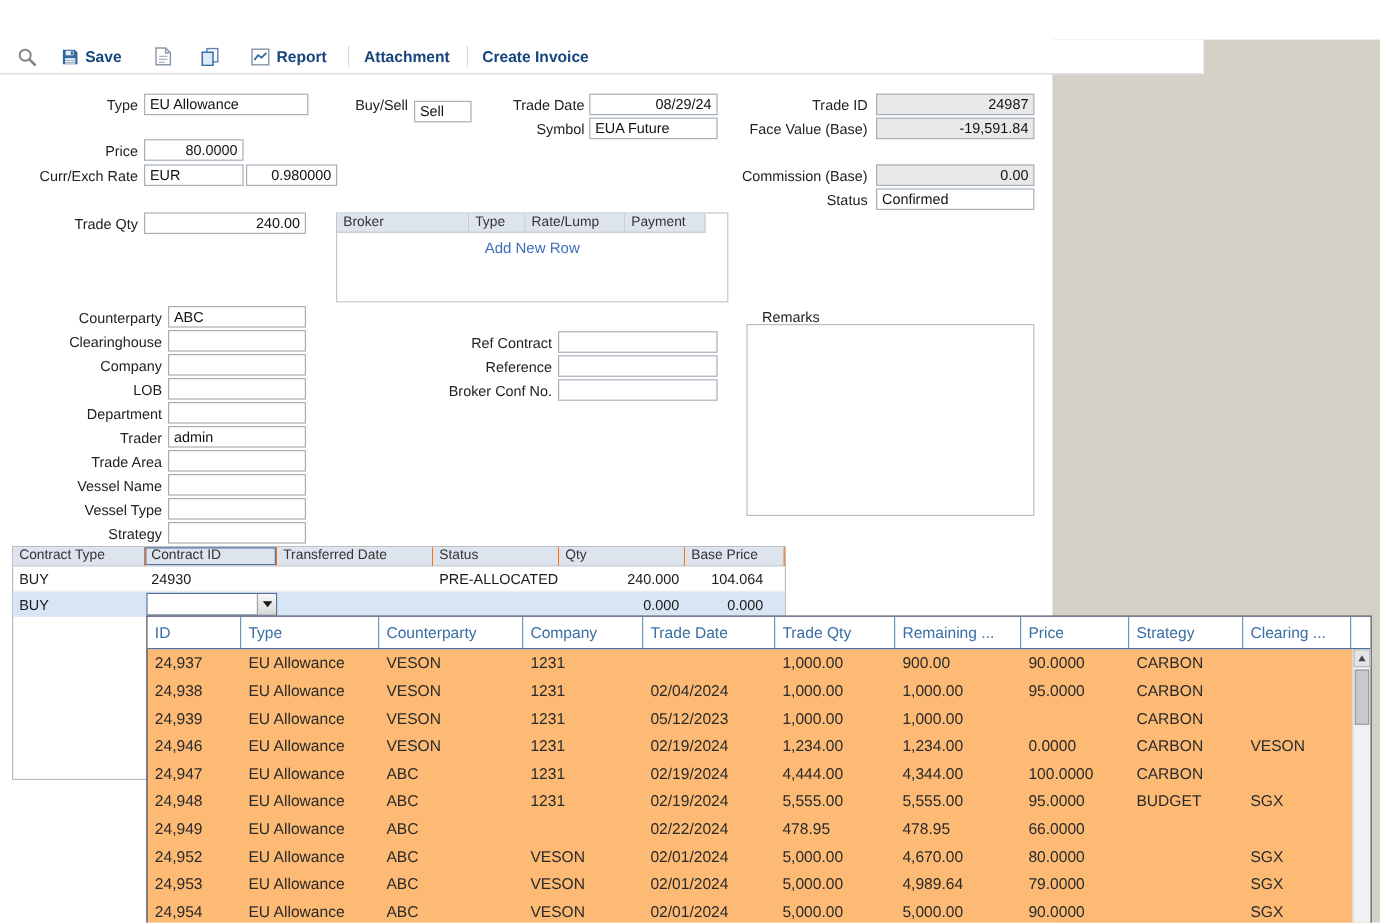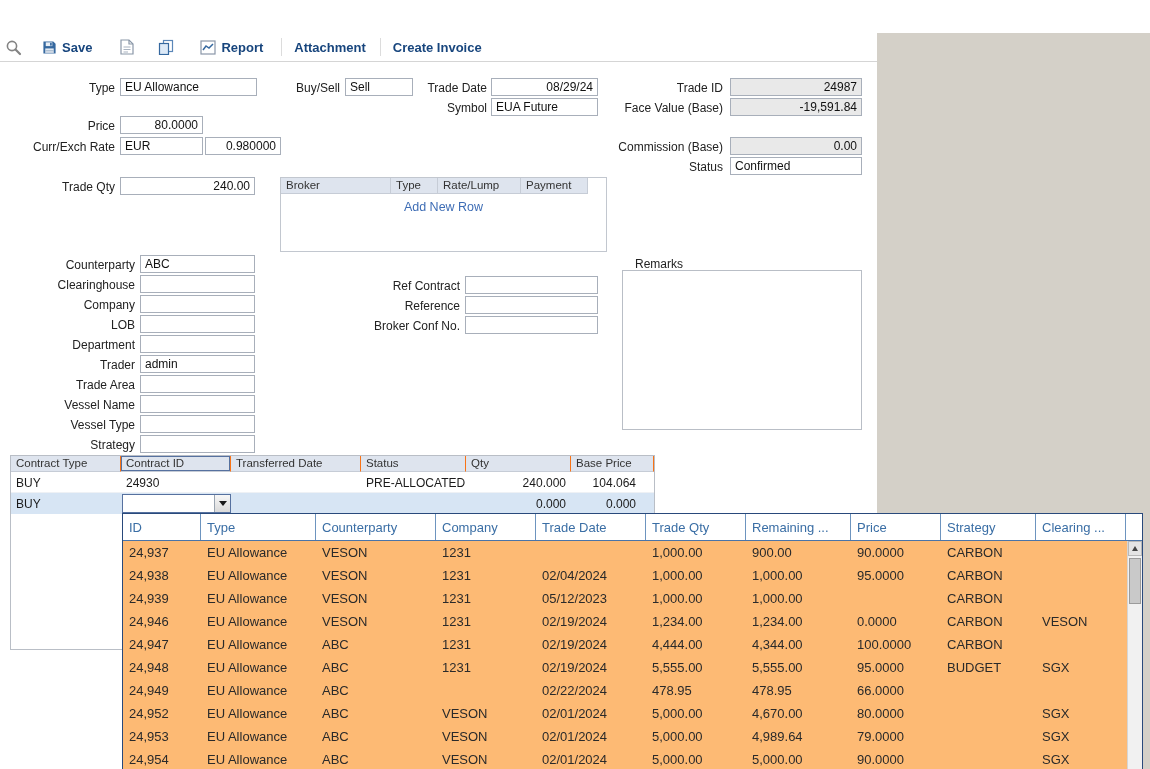--- a/index.html
+++ b/index.html
@@ -1,20 +1,20 @@
 <!DOCTYPE html>
 <html><head>
 <meta charset="utf-8">
 <style>
   *{margin:0;padding:0;box-sizing:border-box}
   body{font-family:"Liberation Sans",sans-serif;background:#fff}
   #app{position:relative;width:1150px;height:769px;background:#fff;overflow:hidden;font-size:12px;color:#1a1a1a}
   .gray-panel{position:absolute;left:877px;top:33px;width:273px;height:736px;background:#d4d0c8}
   .page-title{position:absolute;left:10px;top:6px;font-size:15.5px;font-weight:bold;color:#000;letter-spacing:.2px}
-  .toolbar{position:absolute;left:0;top:33px;width:877px;height:29px;display:flex;align-items:center;border-bottom:1px solid #d5d5d5;background:#fff;padding-left:5px}
+  .toolbar{position:absolute;left:0;top:33px;width:1003px;height:29px;display:flex;align-items:center;border-bottom:1px solid #d5d5d5;background:#fff;padding-left:14px}
   .tbtn{display:flex;align-items:center;gap:5px;cursor:pointer;color:#17457d;font-weight:bold;font-size:13px;white-space:nowrap}
   .tsep{width:1px;height:18px;background:#dcdcdc}
   .icon{display:inline-flex;align-items:center}
   .label{position:absolute;text-align:right;white-space:nowrap;color:#222;font-size:12px}
   .llabel{position:absolute;white-space:nowrap;color:#222;font-size:12px}
   .input{position:absolute;height:18px;border:1px solid #a8afba;background:#fff;font-family:inherit;font-size:12px;padding:0 4px;color:#111;outline:none}
   .input.ro{background:#e9e9e9}
   .input.num{text-align:right}
   textarea.remarks{position:absolute;left:622px;top:270px;width:240px;height:160px;border:1px solid #b9bec6;background:#fff;resize:none;font-family:inherit;font-size:12px;padding:3px;outline:none}
   
@@ -118,21 +118,21 @@
     </span>
     <span class="tsep"></span>
     <span class="tbtn" style="margin-left:12px">
       <span>Create Invoice</span>
     </span>
   </div>
 
   <div class="label" style="left:15px;top:81px;width:100px">Type</div>
   <input class="input" style="left: 120px; top: 78px; width: 137px;" value="EU Allowance">
   <div class="label" style="left:245px;top:81px;width:95px">Buy/Sell</div>
-  <input class="input" style="left: 345px; top: 78px; width: 68px;" value="Sell">
+  <input class="input" style="left: 345px; top: 84px; width: 48px;" value="Sell">
   <div class="label" style="left:387px;top:81px;width:100px">Trade Date</div>
   <input class="input num" style="left: 491px; top: 78px; width: 107px;" value="08/29/24">
   <div class="label" style="left:603px;top:81px;width:120px">Trade ID</div>
   <input class="input ro num" style="left: 730px; top: 78px; width: 132px;" readonly="" value="24987">
 
   <div class="label" style="left:387px;top:101px;width:100px">Symbol</div>
   <input class="input" style="left: 491px; top: 98px; width: 107px;" value="EUA Future">
   <div class="label" style="left:603px;top:101px;width:120px">Face Value (Base)</div>
   <input class="input ro num" style="left: 730px; top: 98px; width: 132px;" readonly="" value="-19,591.84">
 

